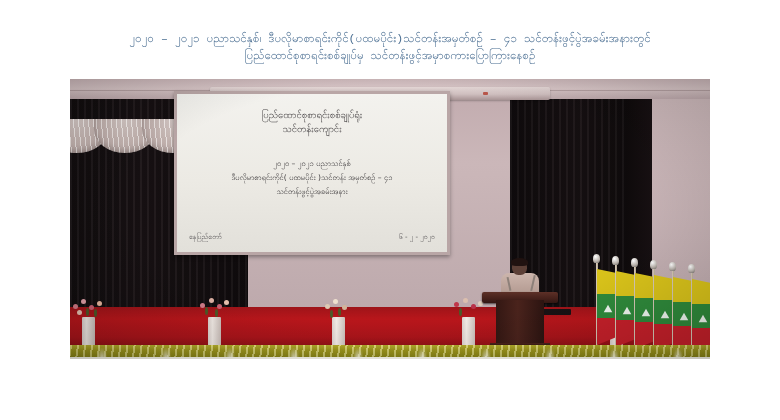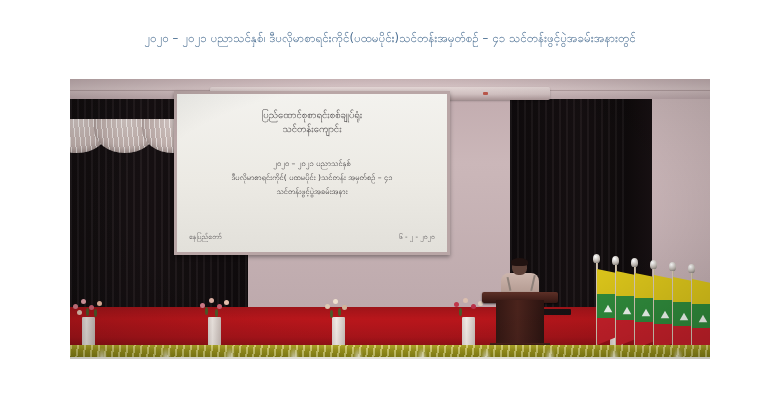--- a/index.html
+++ b/index.html
@@ -28,21 +28,21 @@
     left: 0;
     top: 30px;
     width: 780px;
     text-align: center;
     color: #4a6e92;
     font-size: 11.5px;
     line-height: 17px;
     letter-spacing: 0.1px;
     white-space: nowrap;
   }
-  .caption-line { display: block; }
+  .caption-line { display: block; font-family: Liberation Mono, monospace; }
 
   
   .photo {
     position: absolute;
     left: 70px;
     top: 79px;
     width: 640px;
     height: 280px;
     overflow: hidden;
     background: #120d0e;
@@ -323,20 +323,21 @@
     pointer-events: none;
   }
 </style>
 </head>
 <body>
 
 <div class="page">
 
   <div class="caption">
     <span class="caption-line">၂၀၂၀ – ၂၀၂၁ ပညာသင်နှစ်၊ ဒီပလိုမာစာရင်းကိုင်(ပထမပိုင်း)သင်တန်းအမှတ်စဉ် – ၄၁ သင်တန်းဖွင့်ပွဲအခမ်းအနားတွင်</span>
+    <span class="caption-line">ပြည်ထောင်စုစာရင်းစစ်ချုပ်မှ သင်တန်းဖွင့်အမှာစကားပြောကြားနေစဉ်</span>
   </div>
 
   <div class="photo">
 
     <div class="ceiling">
       <div class="ceiling-seam"></div>
     </div>
 
     <div class="wall"></div>
     <div class="wall-right"></div>

